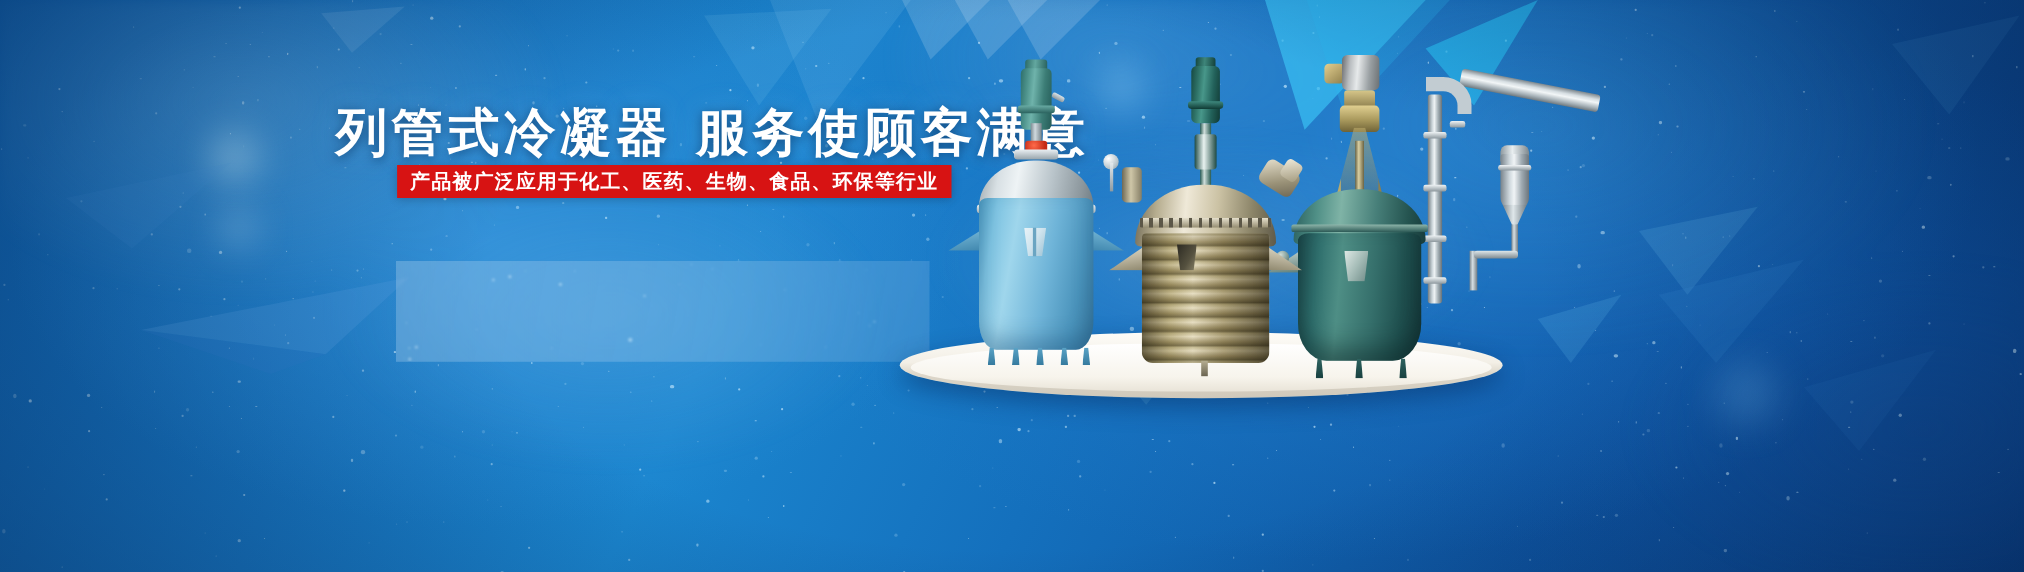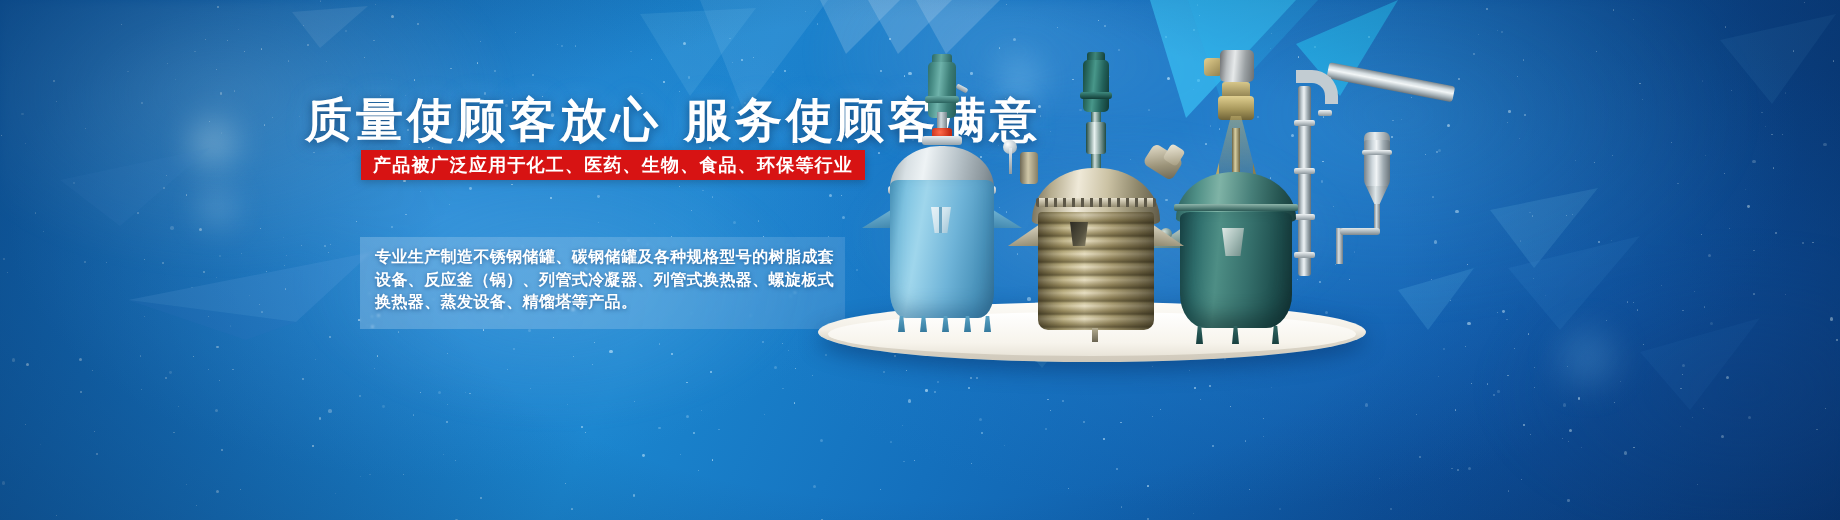--- a/index.html
+++ b/index.html
@@ -1117,29 +1117,28 @@
     <polygon points="1010,330 1092,306 1042,368" fill="#7fd2f5" opacity="0.20"></polygon>
     <polygon points="1398,290 1474,268 1428,330" fill="#6fc7f2" opacity="0.18"></polygon>
 
     <polygon points="60,180 210,148 120,226" fill="#4f9fe0" opacity="0.14"></polygon>
     <polygon points="1720,40 1836,14 1772,104" fill="#5fb3e8" opacity="0.14"></polygon>
   </svg>
 
   <div class="bg-vignette"></div>
 
   <div class="headline">
-    <span>质量使顾客放心</span><span class="gap"></span><span>服务使顾客满意</span>
+    <span>列管式冷凝器</span><span class="gap"></span><span>服务使顾客满意</span>
   </div>
 
   <div class="redband">
     <span>产品被广泛应用于化工、医药、生物、食品、环保等行业</span>
   </div>
 
   <div class="descpanel"></div>
-  <div class="desctext">专业生产制造不锈钢储罐、碳钢储罐及各种规格型号的树脂成套设备、反应釜（锅）、列管式冷凝器、列管式换热器、螺旋板式换热器、蒸发设备、精馏塔等产品。</div>
 
   <div class="scene">
 
     <div class="machine-glow"></div>
 
     <div>
       <div class="pipe-h"></div>
       <div class="pipe-elbow"></div>
       <div class="pipe-v"></div>
       <div class="pipe-flange" style="left:514px;top:120px;"></div>

